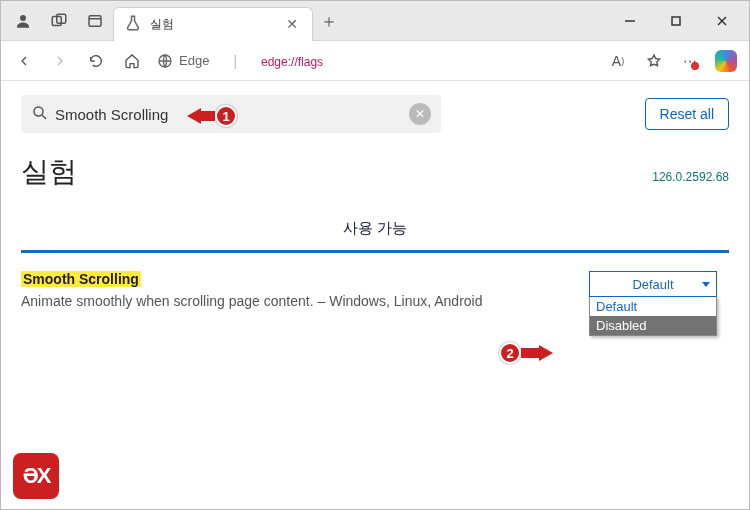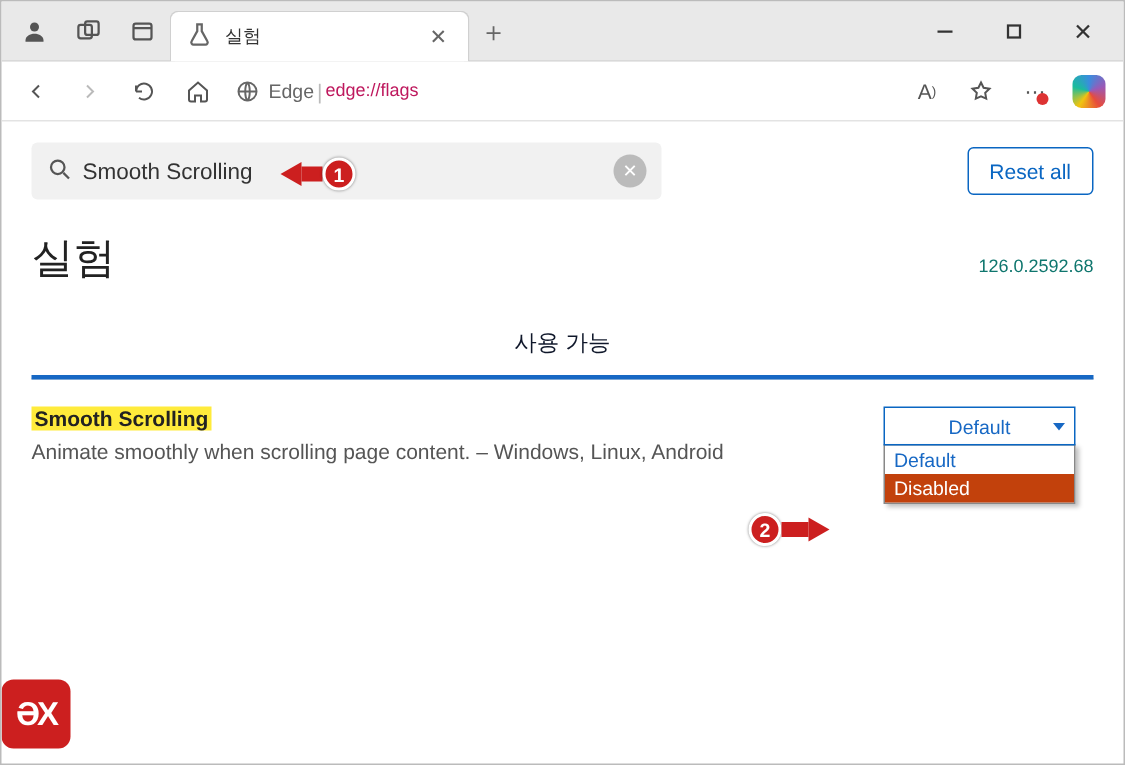--- a/index.html
+++ b/index.html
@@ -33,21 +33,21 @@
   .tb-spacer { flex:1; }
   .win-btn { width:46px; height:32px; display:flex; align-items:center; justify-content:center; color:#333; }
 
   
   .toolbar {
     height:40px; display:flex; align-items:center; padding:0 6px; gap:2px;
     border-bottom:1px solid #e3e3e3;
   }
   .tbtn { width:34px; height:34px; display:flex; align-items:center; justify-content:center; color:#555; }
   .addr {
-    flex:1; display:flex; align-items:flex-start; gap:2px; padding:0 6px; color:#555;
+    flex:1; display:flex; align-items:flex-end; gap:24px; padding:0 6px; color:#555;
   }
   .addr .secure { color:#666; display:flex; align-items:center; gap:6px; font-size:13px;}
   .addr .pipe { color:#bbb; }
   .addr .url { color:#be185d; font-size:12px;}
   .rbtn { width:34px; height:34px; display:flex; align-items:center; justify-content:center; color:#555; position:relative;}
   .dots-badge {
     position:absolute; left:18px; top:18px; width:8px; height:8px; background:#d33; border-radius:50%;
   }
   .copilot-icon {
     width:22px; height:22px; border-radius:6px;
@@ -102,21 +102,21 @@
   }
   .select-box::after { content:""; position:absolute; right:6px; top:10px;
     border-left:4px solid transparent; border-right:4px solid transparent;
     border-top:5px solid #1768c4;
   }
   .dropdown {
     width:128px; border:1px solid #888; background:#fff; margin-top:-1px;
     box-shadow:2px 2px 3px rgba(0,0,0,0.25);
   }
   .dropdown .opt { padding:2px 6px; font-size:13px; color:#1768c4; }
-  .dropdown .opt.hover { background:#c2410c; color:#fff; }
+  .dropdown .opt.hover { background:#737373; color:#fff; }
 
   
   .annot {
     position:absolute; display:flex; align-items:center; pointer-events:none;
   }
   .arrow-l {
     width:0; height:0; border-top:8px solid transparent; border-bottom:8px solid transparent;
     border-right:14px solid #cc1f1f;
   }
   .arrow-shaft { height:10px; background:#cc1f1f; }
@@ -125,21 +125,21 @@
     border:2px solid #fff; box-shadow:0 0 2px rgba(0,0,0,0.5);
     display:flex; align-items:center; justify-content:center; font-size:13px; font-weight:bold;
   }
   .arrow-r {
     width:0; height:0; border-top:8px solid transparent; border-bottom:8px solid transparent;
     border-left:14px solid #cc1f1f;
   }
 
   
   .logo {
-    position:absolute; left:0; bottom:10px; display:flex; align-items:center; 
+    position:absolute; left:12px; bottom:10px; display:flex; align-items:center; 
   }
   .logo-mark {
     width:46px; height:46px; background:#cc1f1f; border-radius:8px;
     display:flex; align-items:center; justify-content:center; color:#fff;
     font-weight:900; font-size:22px; letter-spacing:-2px;
   }
   .logo-text .line1 { font-size:9px; color:#333; }
   .logo-text .line2 { font-size:18px; font-weight:800; color:#111; line-height:1; }
 
   svg { width:18px; height:18px; }

